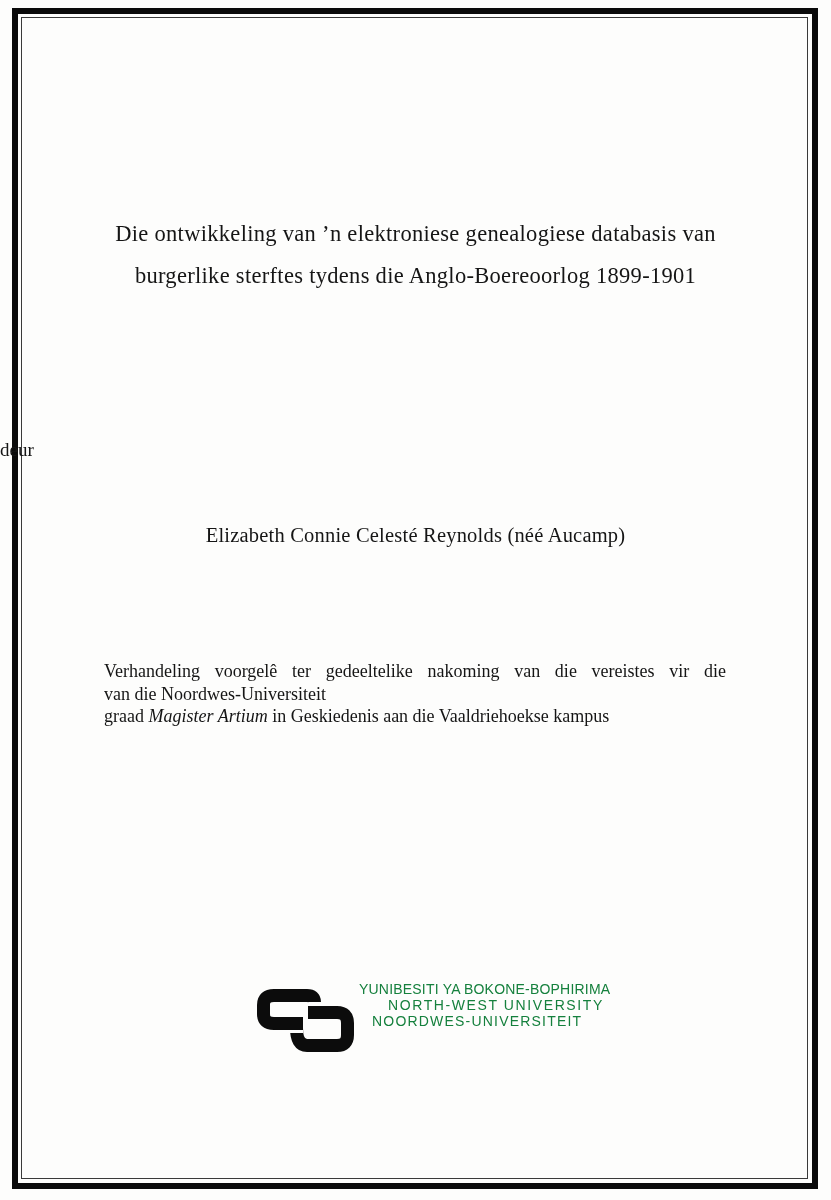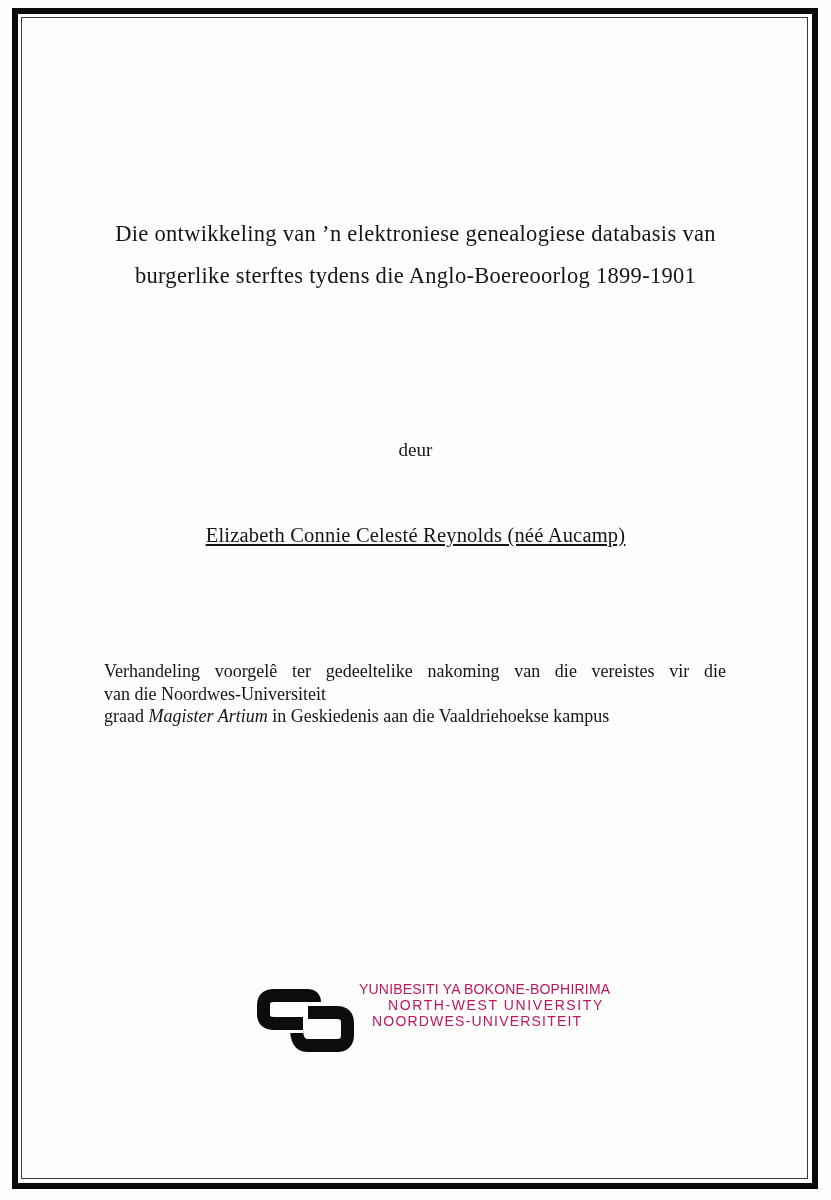--- a/index.html
+++ b/index.html
@@ -31,30 +31,29 @@
     left: 60px; right: 60px; top: 213px;
     text-align: center;
     font-size: 22.5px;
     line-height: 42px;
     letter-spacing: 0.3px;
     white-space: nowrap;
   }
   .byline {
     position: absolute;
     left: 0; right: 0; top: 439px;
-    text-align: center;
+    text-align: left;
     font-size: 19px;
   }
   .author {
     position: absolute;
     left: 0; right: 0; top: 524px;
     text-align: center;
     font-size: 20.5px;
     letter-spacing: 0.2px;
-    text-decoration: underline;
   }
   .statement {
     position: absolute;
     left: 104px; width: 622px; top: 660px;
     font-size: 18px;
     line-height: 22.5px;
   }
   .statement .justified {
     text-align: justify;
     text-align-last: justify;
@@ -73,21 +72,21 @@
     display: flex;
     align-items: flex-start;
   }
   .logo-mark { width: 98px; height: 72px; display: block; margin-top: 2px; }
   .logo-text {
     margin-left: 4px;
     margin-top: 1px;
     font-family: "Liberation Sans", "DejaVu Sans", sans-serif;
     font-size: 14px;
     line-height: 16px;
-    color: #be185d;
+    color: #15803d;
     white-space: nowrap;
   }
   .logo-text .l1 { letter-spacing: 0.2px; }
   .logo-text .l2 { margin-left: 29px; letter-spacing: 1.6px; }
   .logo-text .l3 { margin-left: 13px; letter-spacing: 1.2px; }
 </style>
 </head>
 <body>
 
 <div class="page">

